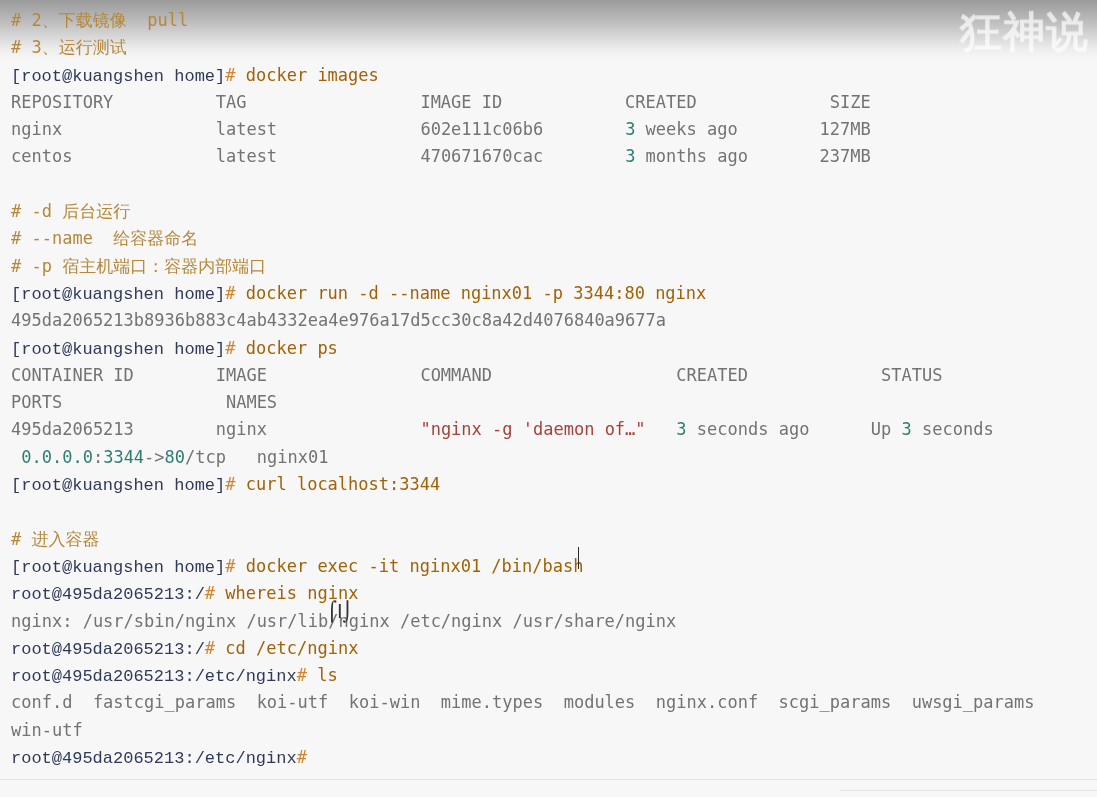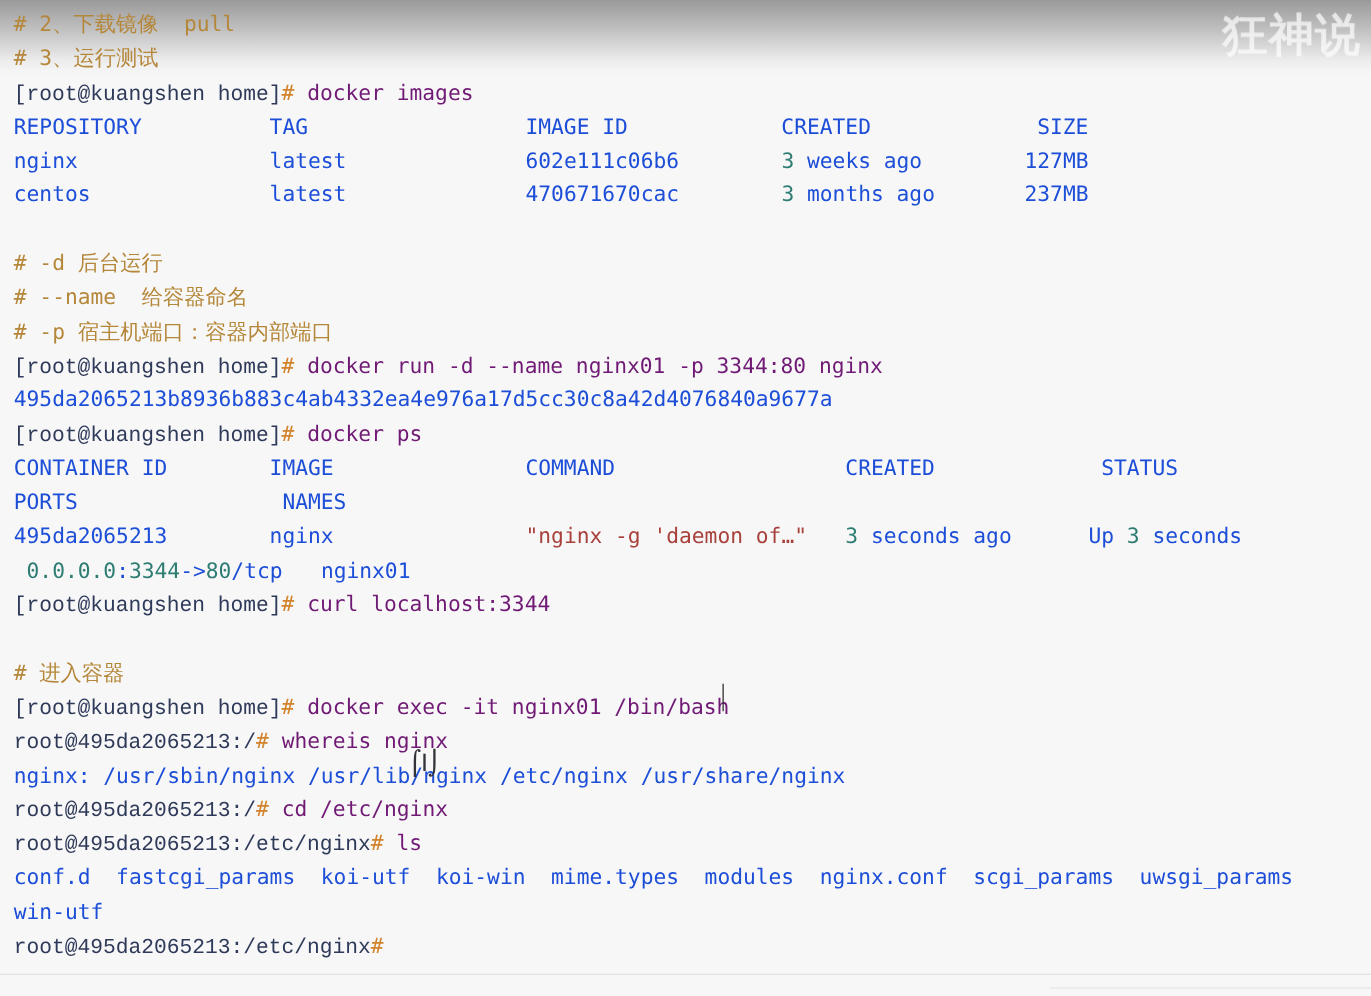--- a/index.html
+++ b/index.html
@@ -24,21 +24,21 @@
     background: linear-gradient(to bottom,
        #9a9a9a 0%, #a8a8a8 14%, #bcbcbc 34%, #d6d6d6 58%,
        #ececec 78%, #f5f5f5 92%, #f7f7f7 100%);
     pointer-events: none;
   }
   #watermark {
     position: absolute;
     right: 8px;
     top: 4px;
     font-family: "DejaVu Sans", "Liberation Sans", sans-serif;
-    font-size: 36px;
+    font-size: 42px;
     font-weight: bold;
     letter-spacing: 1px;
     color: rgba(255,255,255,0.55);
     text-shadow: 0 1px 1px rgba(255,255,255,0.35);
     pointer-events: none;
     user-select: none;
     white-space: nowrap;
     margin-left: 26px;
   }
   #bottom-rule {
@@ -72,22 +72,22 @@
   .line {
     height: 27.3px;
     white-space: pre;
   }
   .blank { height: 27.3px; }
 
   
   .c-comment { color: #b5873a; }
   .c-prompt  { color: #2f3a5a; font-family: Liberation Mono, monospace; }
   .c-hash    { color: #d2832b; }
-  .c-cmd     { color: #701a75; }
-  .c-out     { color: #1d4ed8; }
+  .c-cmd     { color: #a16207; }
+  .c-out     { color: #737373; }
   .c-num     { color: #2e7d73; }
   .c-str     { color: #a8403c; }
 
   
   .caret {
     position: absolute;
     width: 1px;
     background: #2a2a2a;
     pointer-events: none;
   }

